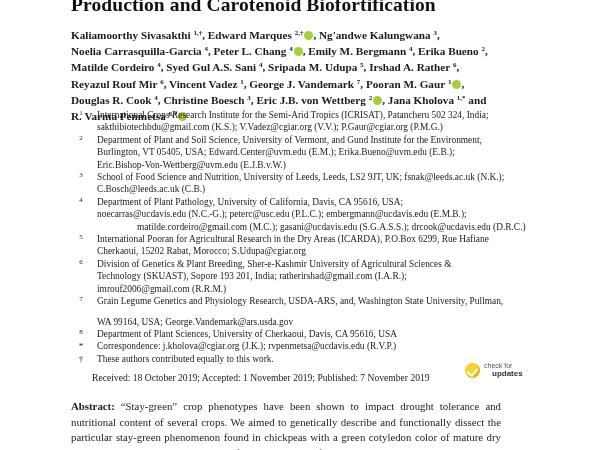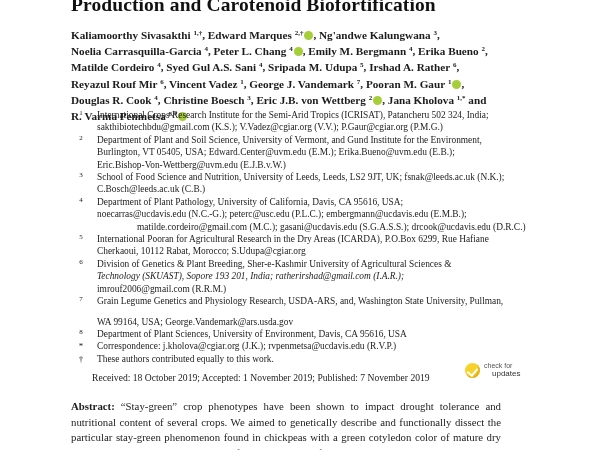--- a/index.html
+++ b/index.html
@@ -41,21 +41,21 @@
     .badge-icon {
       width: 15px; height: 15px; border-radius: 50%; background: #f6d22b; position: relative;
       box-shadow: inset -2px -2px 0 #e8b714;
     }
     .badge-icon::after {
       content: ""; position: absolute; left: 4px; top: 3px; width: 5px; height: 8px;
       border-right: 2px solid #ffffff; border-bottom: 2px solid #ffffff; transform: rotate(40deg);
     }
     .badge-text { font-family: "Liberation Sans", sans-serif; line-height: 8px; }
     .badge-text .l1 { font-size: 7px; color: #555; display: block; }
-    .badge-text .l2 { font-size: 8px; font-weight: normal; color: #333; display: block; padding-left: 8px; }
+    .badge-text .l2 { font-size: 8px; font-weight: bold; color: #333; display: block; padding-left: 8px; }
     .abstract {
       position: absolute; left: 71px; top: 399px; width: 430px;
       font-size: 10.8px; line-height: 15.5px; color: #1c1c1c; text-align: justify;
     }
     .abstract .label { font-weight: bold; }
   </style>
 </head>
 <body>
 
 <div class="title">Production and Carotenoid Biofortification</div>
@@ -88,36 +88,36 @@
     </div>
     <div class="affil">
       <span class="num">4</span>
       <div style="white-space: nowrap;">Department of Plant Pathology, University of California, Davis, CA 95616, USA;</div>
       <div style="white-space: nowrap;">noecarras@ucdavis.edu (N.C.-G.); peterc@usc.edu (P.L.C.); embergmann@ucdavis.edu (E.M.B.);</div>
       <div style="white-space: nowrap; margin-left: 40px;">matilde.cordeiro@gmail.com (M.C.); gasani@ucdavis.edu (S.G.A.S.S.); drcook@ucdavis.edu (D.R.C.)</div>
     </div>
     <div class="affil">
       <span class="num">5</span>
       <div style="white-space: nowrap;">International Pooran for Agricultural Research in the Dry Areas (ICARDA), P.O.Box 6299, Rue Hafiane</div>
-      <div style="white-space: nowrap;">Cherkaoui, 10112 Rabat, Morocco; S.Udupa@cgiar.org</div>
+      <div style="white-space: nowrap;">Cherkaoui, 15202 Rabat, Morocco; S.Udupa@cgiar.org</div>
     </div>
     <div class="affil">
       <span class="num">6</span>
       <div style="white-space: nowrap;">Division of Genetics &amp; Plant Breeding, Sher-e-Kashmir University of Agricultural Sciences &amp;</div>
-      <div style="white-space: nowrap; font-style: italic;">Technology (SKUAST), Sopore 193 201, India; ratherirshad@gmail.com (I.A.R.);</div>
+      <div style="white-space: nowrap;">Technology (SKUAST), Sopore 193 201, India; ratherirshad@gmail.com (I.A.R.);</div>
       <div style="white-space: nowrap;">imrouf2006@gmail.com (R.R.M.)</div>
     </div>
     <div class="affil">
       <span class="num">7</span>
       <div style="white-space: nowrap;">Grain Legume Genetics and Physiology Research, USDA-ARS, and, Washington State University, Pullman,</div>
       <div style="white-space: nowrap; margin-top: 8px;">WA 99164, USA; George.Vandemark@ars.usda.gov</div>
     </div>
     <div class="affil">
       <span class="num">8</span>
-      <div style="white-space: nowrap;">Department of Plant Sciences, University of Environment, Davis, CA 95616, USA</div>
+      <div style="white-space: nowrap;">Department of Plant Sciences, University of Cherkaoui, Davis, CA 95616, USA</div>
     </div>
     <div class="affil">
       <span class="num sym">*</span>
       <div style="white-space: nowrap;">Correspondence: j.kholova@cgiar.org (J.K.); rvpenmetsa@ucdavis.edu (R.V.P.)</div>
     </div>
     <div class="affil">
       <span class="num sym">†</span>
       <div style="white-space: nowrap;">These authors contributed equally to this work.</div>
     </div>
   </div>

